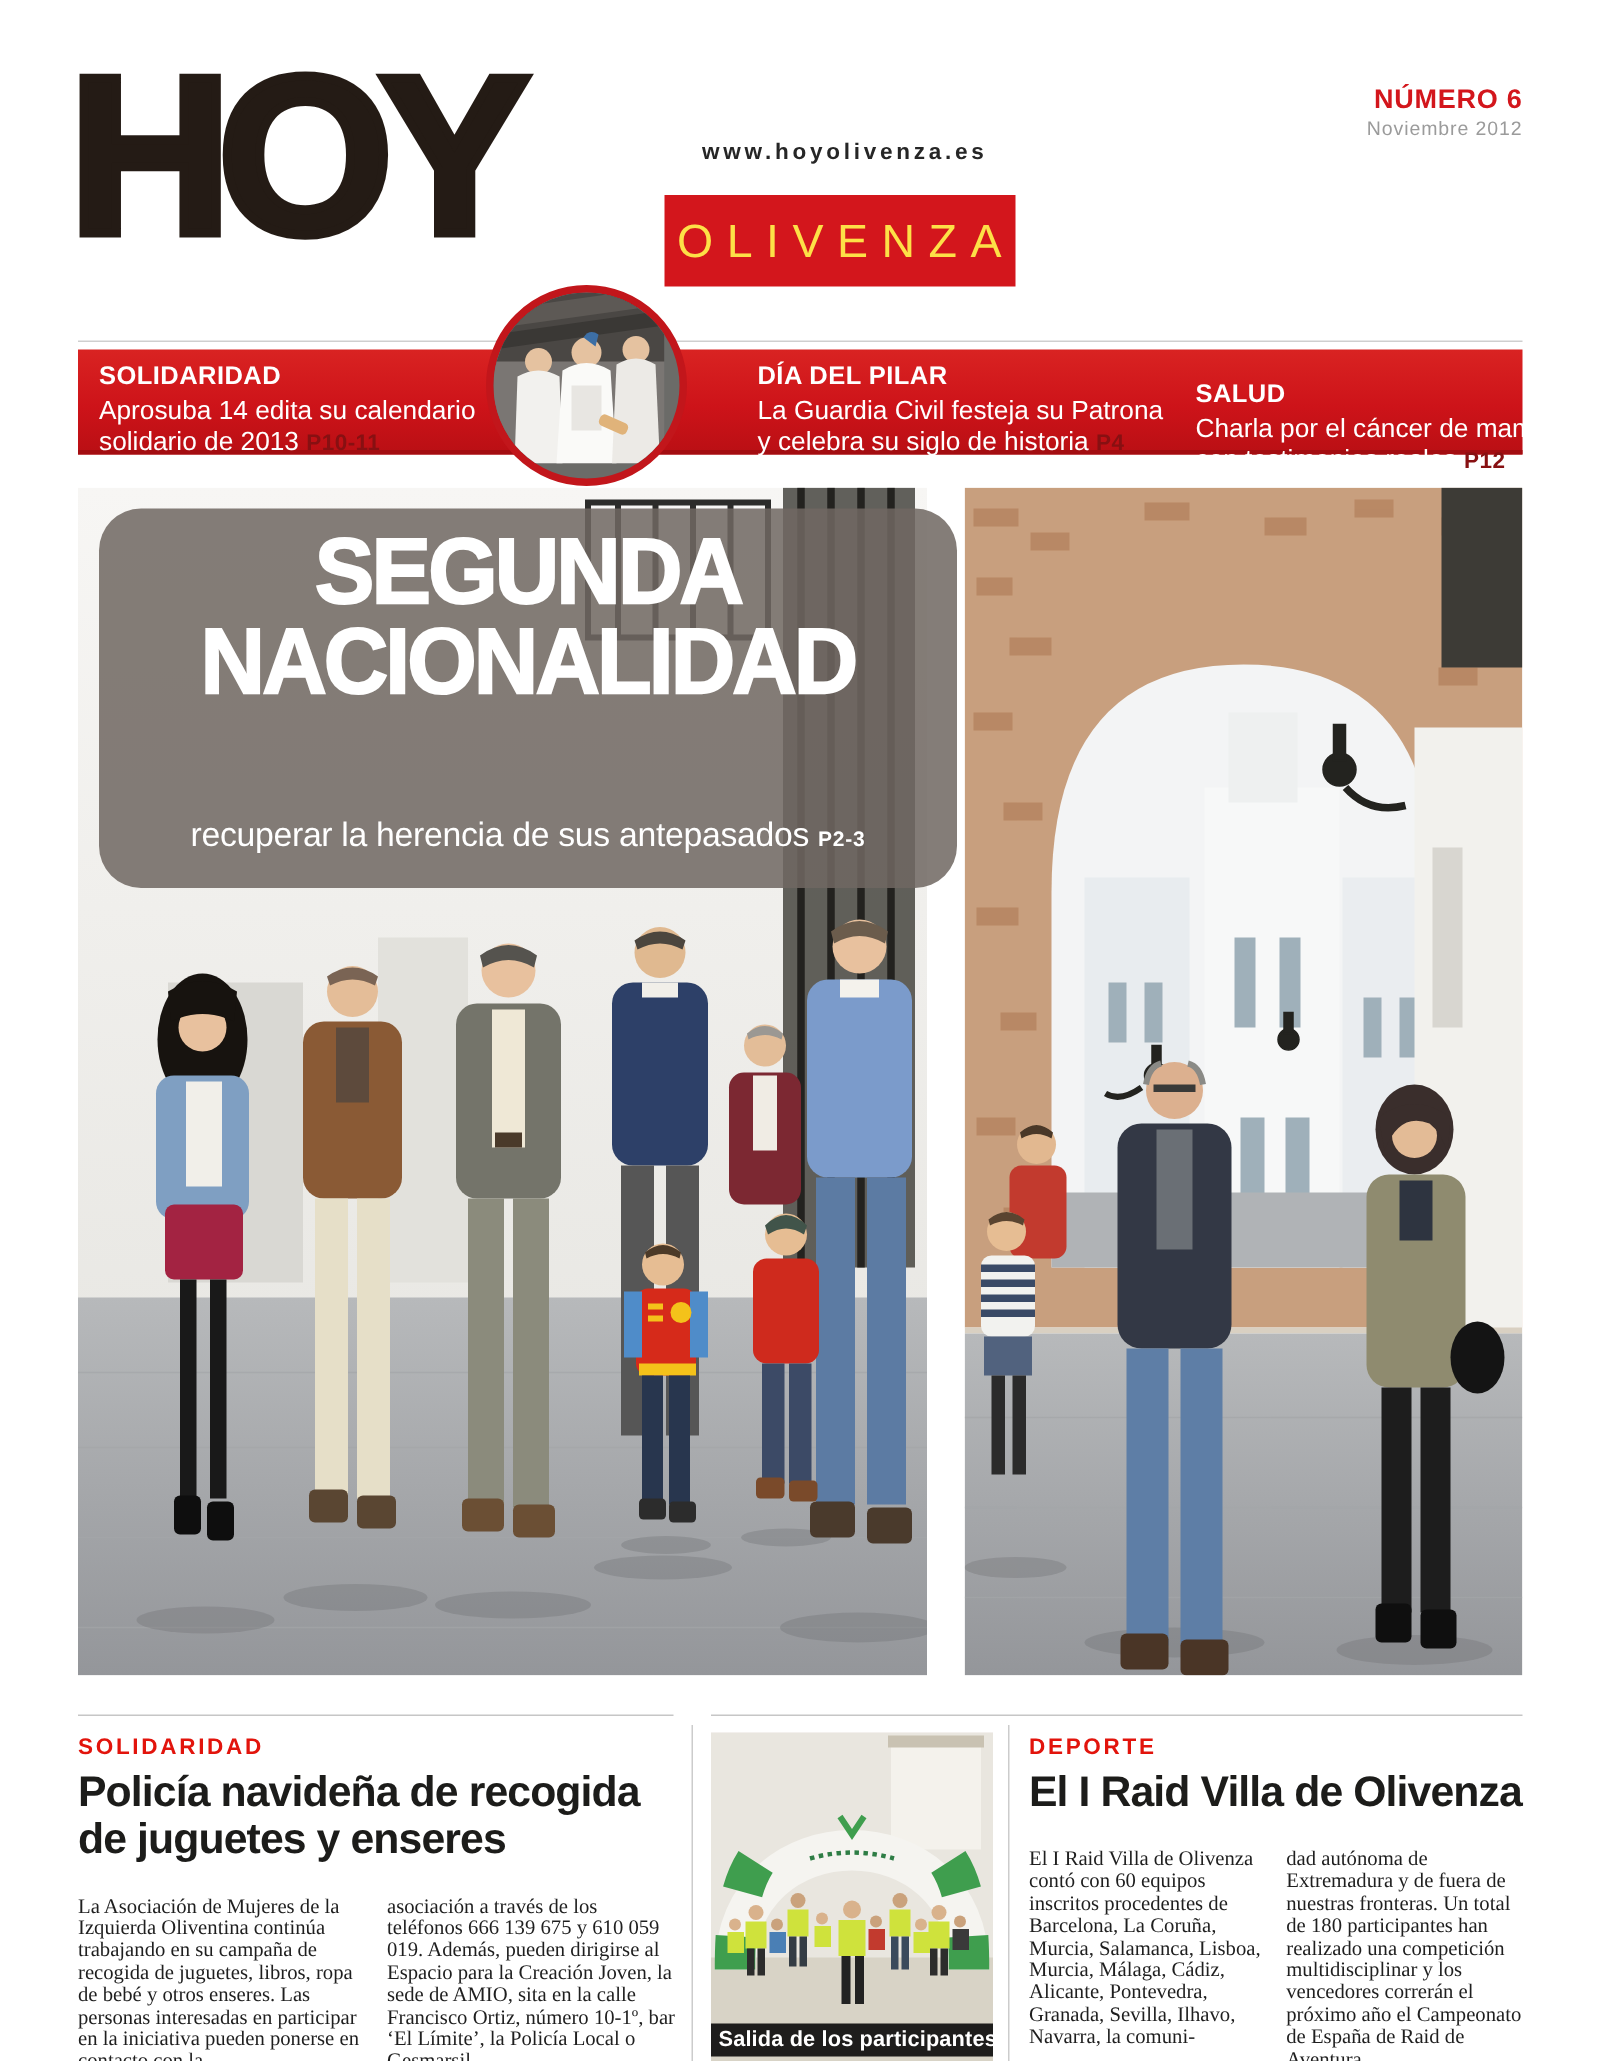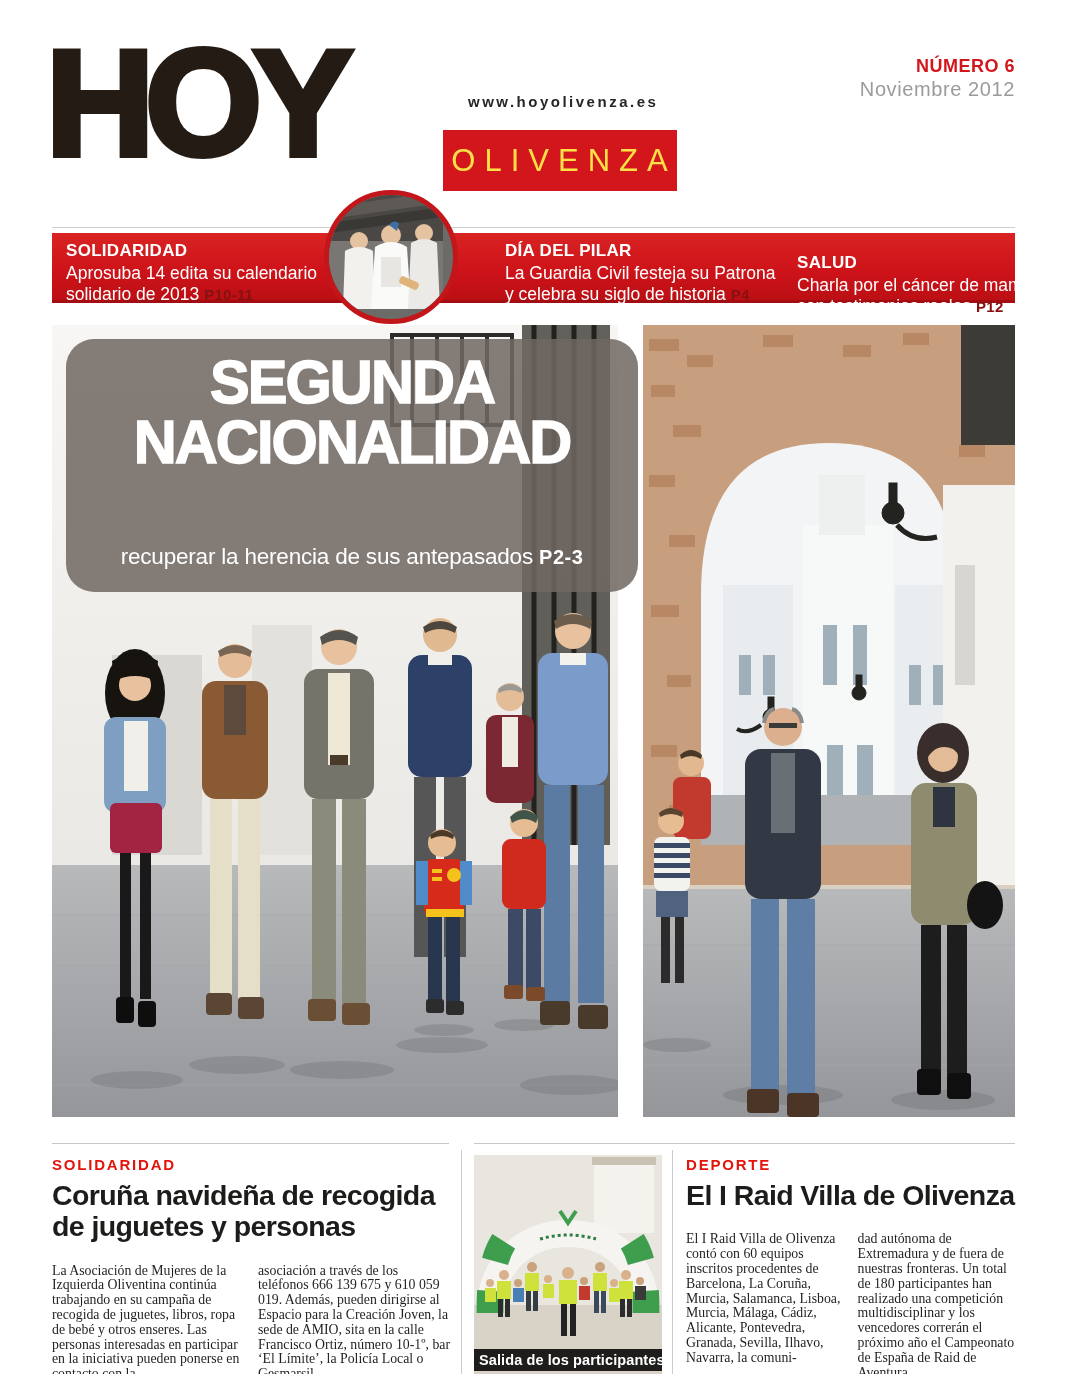--- a/index.html
+++ b/index.html
@@ -9,21 +9,21 @@
   
   .logo{position:absolute;left:46px;top:28px;font-size:150px;line-height:1;font-weight:bold;
         letter-spacing:-9px;color:#241b15;-webkit-text-stroke:6px #241b15;}
   .site-url{position:absolute;left:468px;top:93px;font-size:15px;font-weight:bold;
         letter-spacing:2.5px;color:#262626;}
   .edition-box{position:absolute;left:443px;top:130px;width:234px;height:61px;background:#d3161c;
         color:#fde047;display:flex;align-items:center;justify-content:center;
         font-size:31px;font-weight:400;letter-spacing:9px;padding-left:8px;box-sizing:border-box;}
   .issue-number{position:absolute;right:54px;top:56px;font-size:18px;font-weight:bold;color:#d3161c;
         letter-spacing:0.5px;text-align:right;}
-  .issue-date{position:absolute;right:54px;top:78px;font-size:20px;color:#9b9b9b;letter-spacing:0.6px;text-align:left;}
+  .issue-date{position:absolute;right:54px;top:78px;font-size:13px;color:#9b9b9b;letter-spacing:0.6px;text-align:left;}
   .rule-top{position:absolute;left:52px;top:227px;width:963px;height:1px;background:#cfcfcf;}
 
   
   .banner{position:absolute;left:52px;top:233px;width:963px;height:70px;
         background:linear-gradient(180deg,#d92322 0%,#cd1319 55%,#b90f14 100%);
         box-shadow:inset 0 -3px 0 #a30d11;}
   .banner-item{position:absolute;top:8px;color:#fff;}
   .banner-kicker{font-size:17px;font-weight:bold;letter-spacing:0.3px;margin-bottom:2px;}
   .banner-text{font-size:17.5px;line-height:21px;font-weight:400;}
   .banner-ref{color:#871012;font-weight:bold;font-size:15px;letter-spacing:0.3px;}
@@ -34,21 +34,21 @@
   .photo-left{position:absolute;left:52px;top:325px;width:566px;height:792px;overflow:hidden;}
   .photo-right{position:absolute;left:643px;top:325px;width:372px;height:792px;overflow:hidden;}
   .photo-left svg,.photo-right svg,.banner-photo svg,.art-photo svg{display:block;}
 
   
   .cover-overlay{position:absolute;left:66px;top:339px;width:572px;height:253px;
         background:rgba(112,104,98,0.86);color:#fff;text-align:center;z-index:4;border-radius:28px;}
   .cover-title{margin-top:13px;font-size:62px;line-height:0.96;font-weight:bold;letter-spacing:-2px;
         transform:scaleX(0.96);transform-origin:center;-webkit-text-stroke:1.5px #fff;}
   .cover-sub{margin-top:15px;font-size:22.5px;line-height:1.27;font-weight:400;letter-spacing:-0.2px;}
-  .cover-ref{font-size:20px;font-weight:bold;letter-spacing:0.5px;}
+  .cover-ref{font-size:14px;font-weight:bold;letter-spacing:0.5px;}
 
   
   .rule-bl{position:absolute;left:52px;top:1143px;width:397px;height:1px;background:#c6c6c6;}
   .rule-br{position:absolute;left:474px;top:1143px;width:541px;height:1px;background:#c6c6c6;}
   .v-div{position:absolute;top:1150px;width:1px;height:224px;background:#cccccc;}
   .v-div1{left:461px;} .v-div2{left:672px;}
 
   .article{position:absolute;top:1156px;}
   .art-left{left:52px;width:398px;}
   .art-right{left:686px;width:329px;}
@@ -399,22 +399,22 @@
   </div>
 
   <div class="rule-bl"></div>
   <div class="rule-br"></div>
   <div class="v-div v-div1"></div>
   <div class="v-div v-div2"></div>
 
   <div class="article art-left">
     <div class="kicker">SOLIDARIDAD</div>
     <div class="headline">
-      <span>Coruña navideña de recogida</span><br>
-      <span>de juguetes y personas</span>
+      <span>Policía navideña de recogida</span><br>
+      <span>de juguetes y enseres</span>
     </div>
     <div class="body-cols">
       <div class="body-col">La Asociación de Mujeres de la Izquierda Oliventina continúa trabajando en su campaña de recogida de juguetes, libros, ropa de bebé y otros enseres. Las personas interesadas en participar en la iniciativa pueden ponerse en contacto con la</div>
       <div class="body-col">
         <span>asociación a través de los teléfonos 666 139 675 y 610 059 019. Además, pueden dirigirse al Espacio para la Creación Joven, la sede de AMIO, sita en la calle Francisco Ortiz, número 10-1º, bar ‘El Límite’, la Policía Local o Gesmarsil.</span>
         
       </div>
     </div>
   </div>
 

